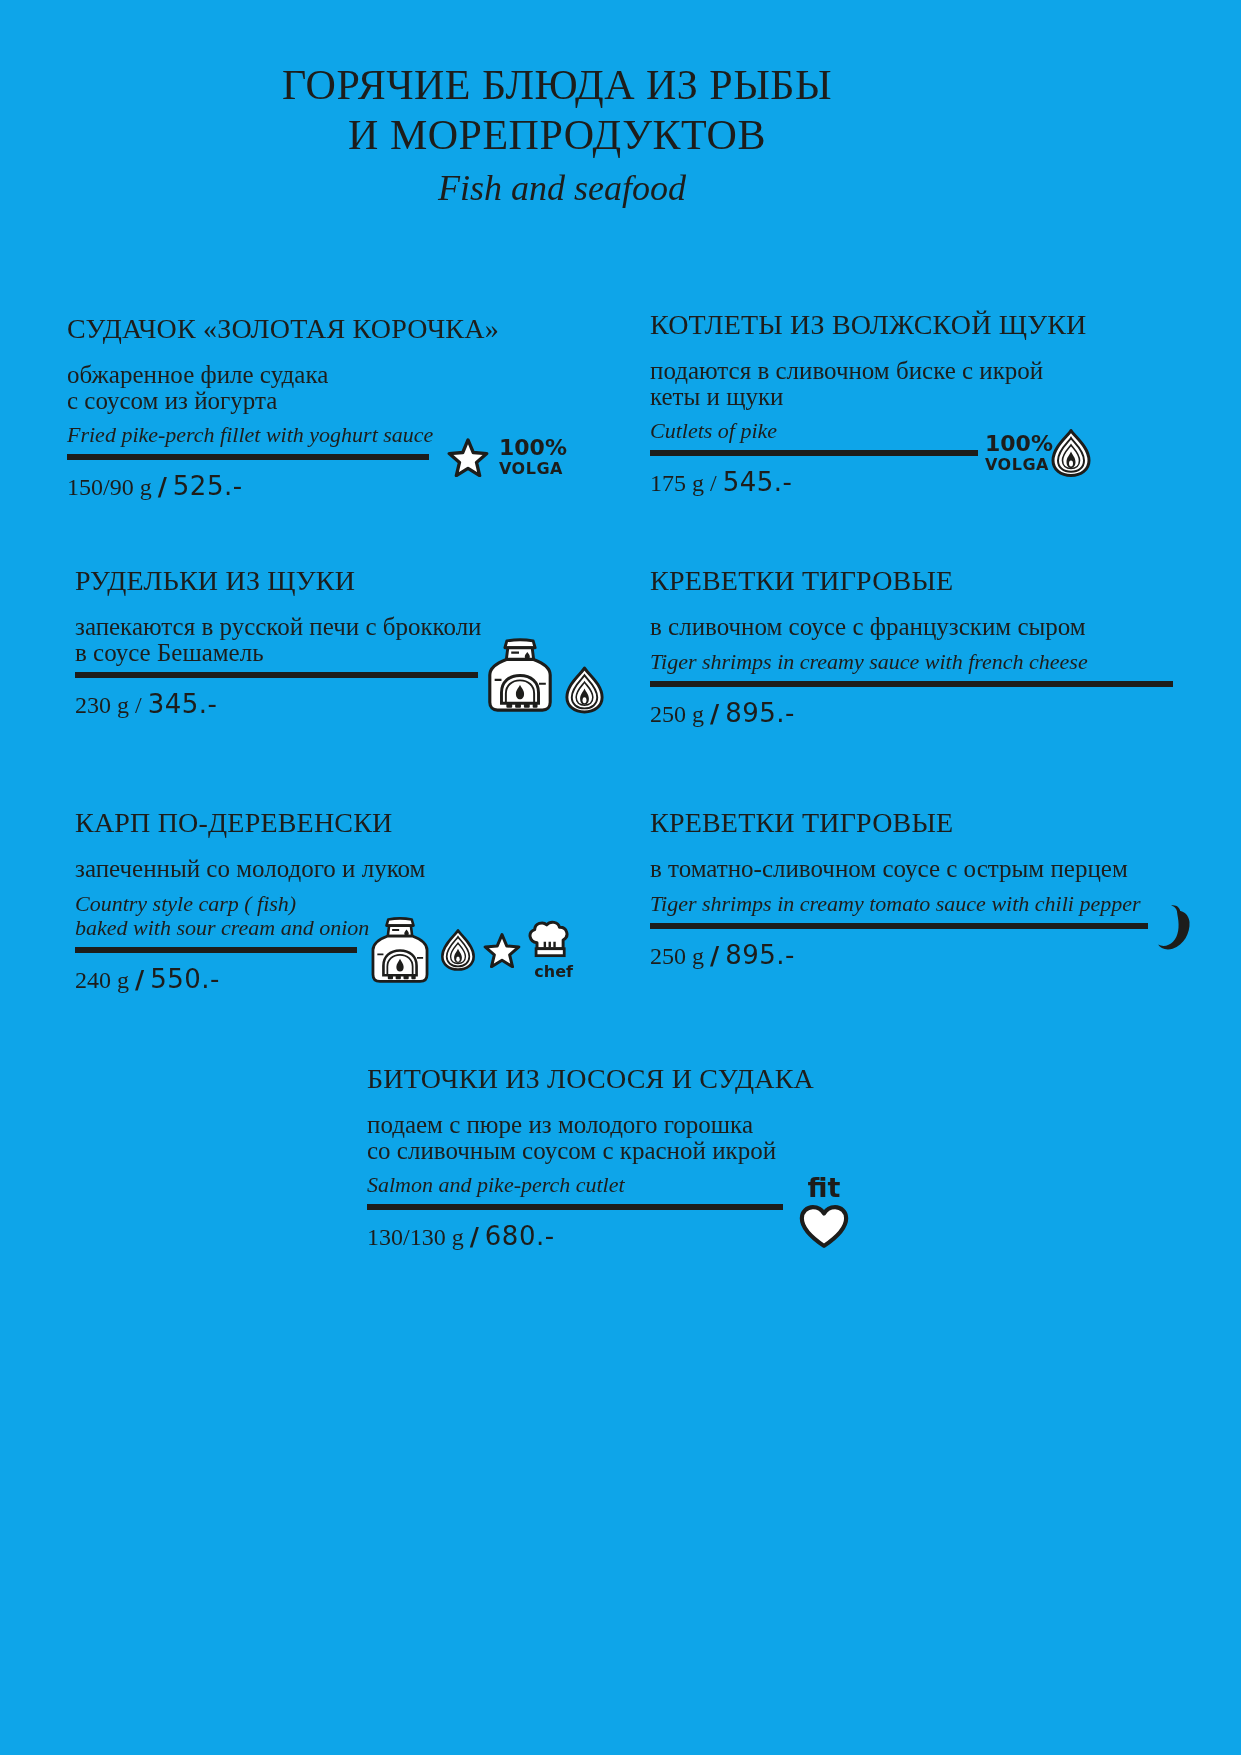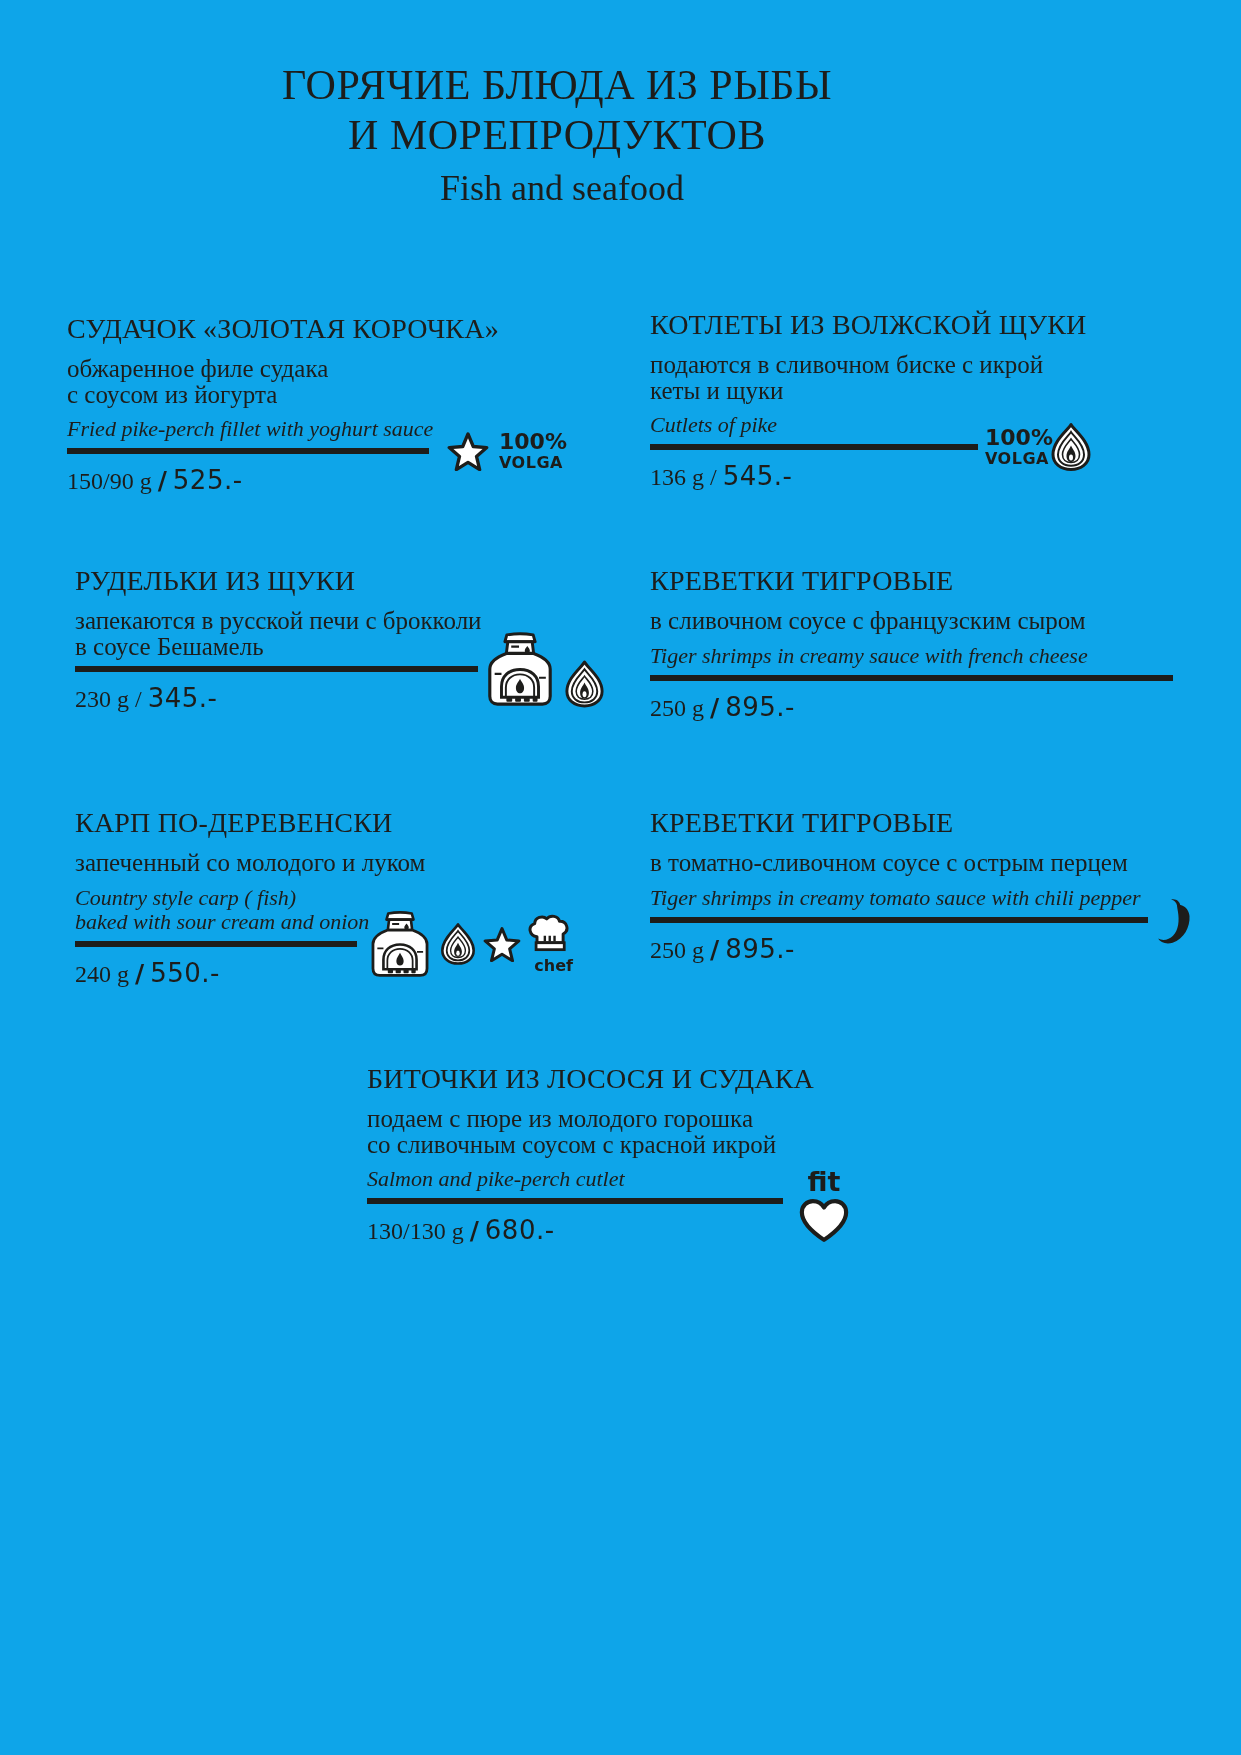--- a/index.html
+++ b/index.html
@@ -2,25 +2,25 @@
 <html><head>
 <meta charset="utf-8">
 <style>
   html,body{margin:0;padding:0;background:#fff;}
   .page{position:relative;width:1241px;height:1755px;background:#0ea5e9;overflow:hidden;
         font-family:"Liberation Serif",serif;color:#1d1d1b;}
   
   .menu-header{position:absolute;top:60px;left:0;width:1114px;text-align:center;}
   .menu-title{font-size:42px;line-height:50px;font-weight:normal;margin:0;letter-spacing:0.5px;}
   .menu-title span{display:block;}
-  .menu-subtitle{font-size:36px;line-height:44px;margin:6px 0 0 10px;}
+  .menu-subtitle{font-size:36px;line-height:44px;font-style:italic;margin:6px 0 0 10px;}
   
   .dish{position:absolute;width:540px;}
   .dish-name{font-size:28px;line-height:30px;font-weight:normal;margin:0;letter-spacing:0.2px;}
-  .dish-desc{font-size:25px;line-height:25.5px;margin:12px 0 0 0;}
+  .dish-desc{font-size:25px;line-height:25.5px;margin:18px 0 0 0;}
   .dish-en{font-size:22px;line-height:24px;font-style:italic;margin:10px 0 0 0;}
   .dline{display:block;}
   .rule-row{position:relative;height:6px;margin-top:7px;}
   .rule{position:absolute;left:0;top:0;height:6px;background:#1d1d1b;}
   .icon{position:absolute;top:3px;transform:translateY(-50%);}
   .icon.low{top:18px;}
   .icon.chili{top:4px;}
   .icon.fitpos{top:10px;}
   .dish-price{margin:11px 0 0 0;font-size:24px;}
   .weight{font-size:24px;}
@@ -132,21 +132,21 @@
       <div class="rule" style="width:328px;"></div>
       <div class="icon volga" style="left:335px;">
         <div class="vp">100%</div>
         <div class="vn">VOLGA</div>
       </div>
       <svg class="icon" style="left:398px;" width="46" height="50">
           <use href="#sym-flame"></use>
         </svg>
     </div>
     <p class="dish-price">
-      <span class="weight">136 g</span><span class="slash slash-thin">/</span><span class="price-val">545.-</span>
+      <span class="weight">175 g</span><span class="slash slash-thin">/</span><span class="price-val">545.-</span>
     </p>
   </section>
 
   <section class="dish" style="left:75px;top:566px;">
     <h2 class="dish-name">РУДЕЛЬКИ ИЗ ЩУКИ</h2>
     <p class="dish-desc">
       <span class="dline">запекаются в русской печи с брокколи</span>
       <span class="dline">в соусе Бешамель</span>
     </p>
     <div class="rule-row">

